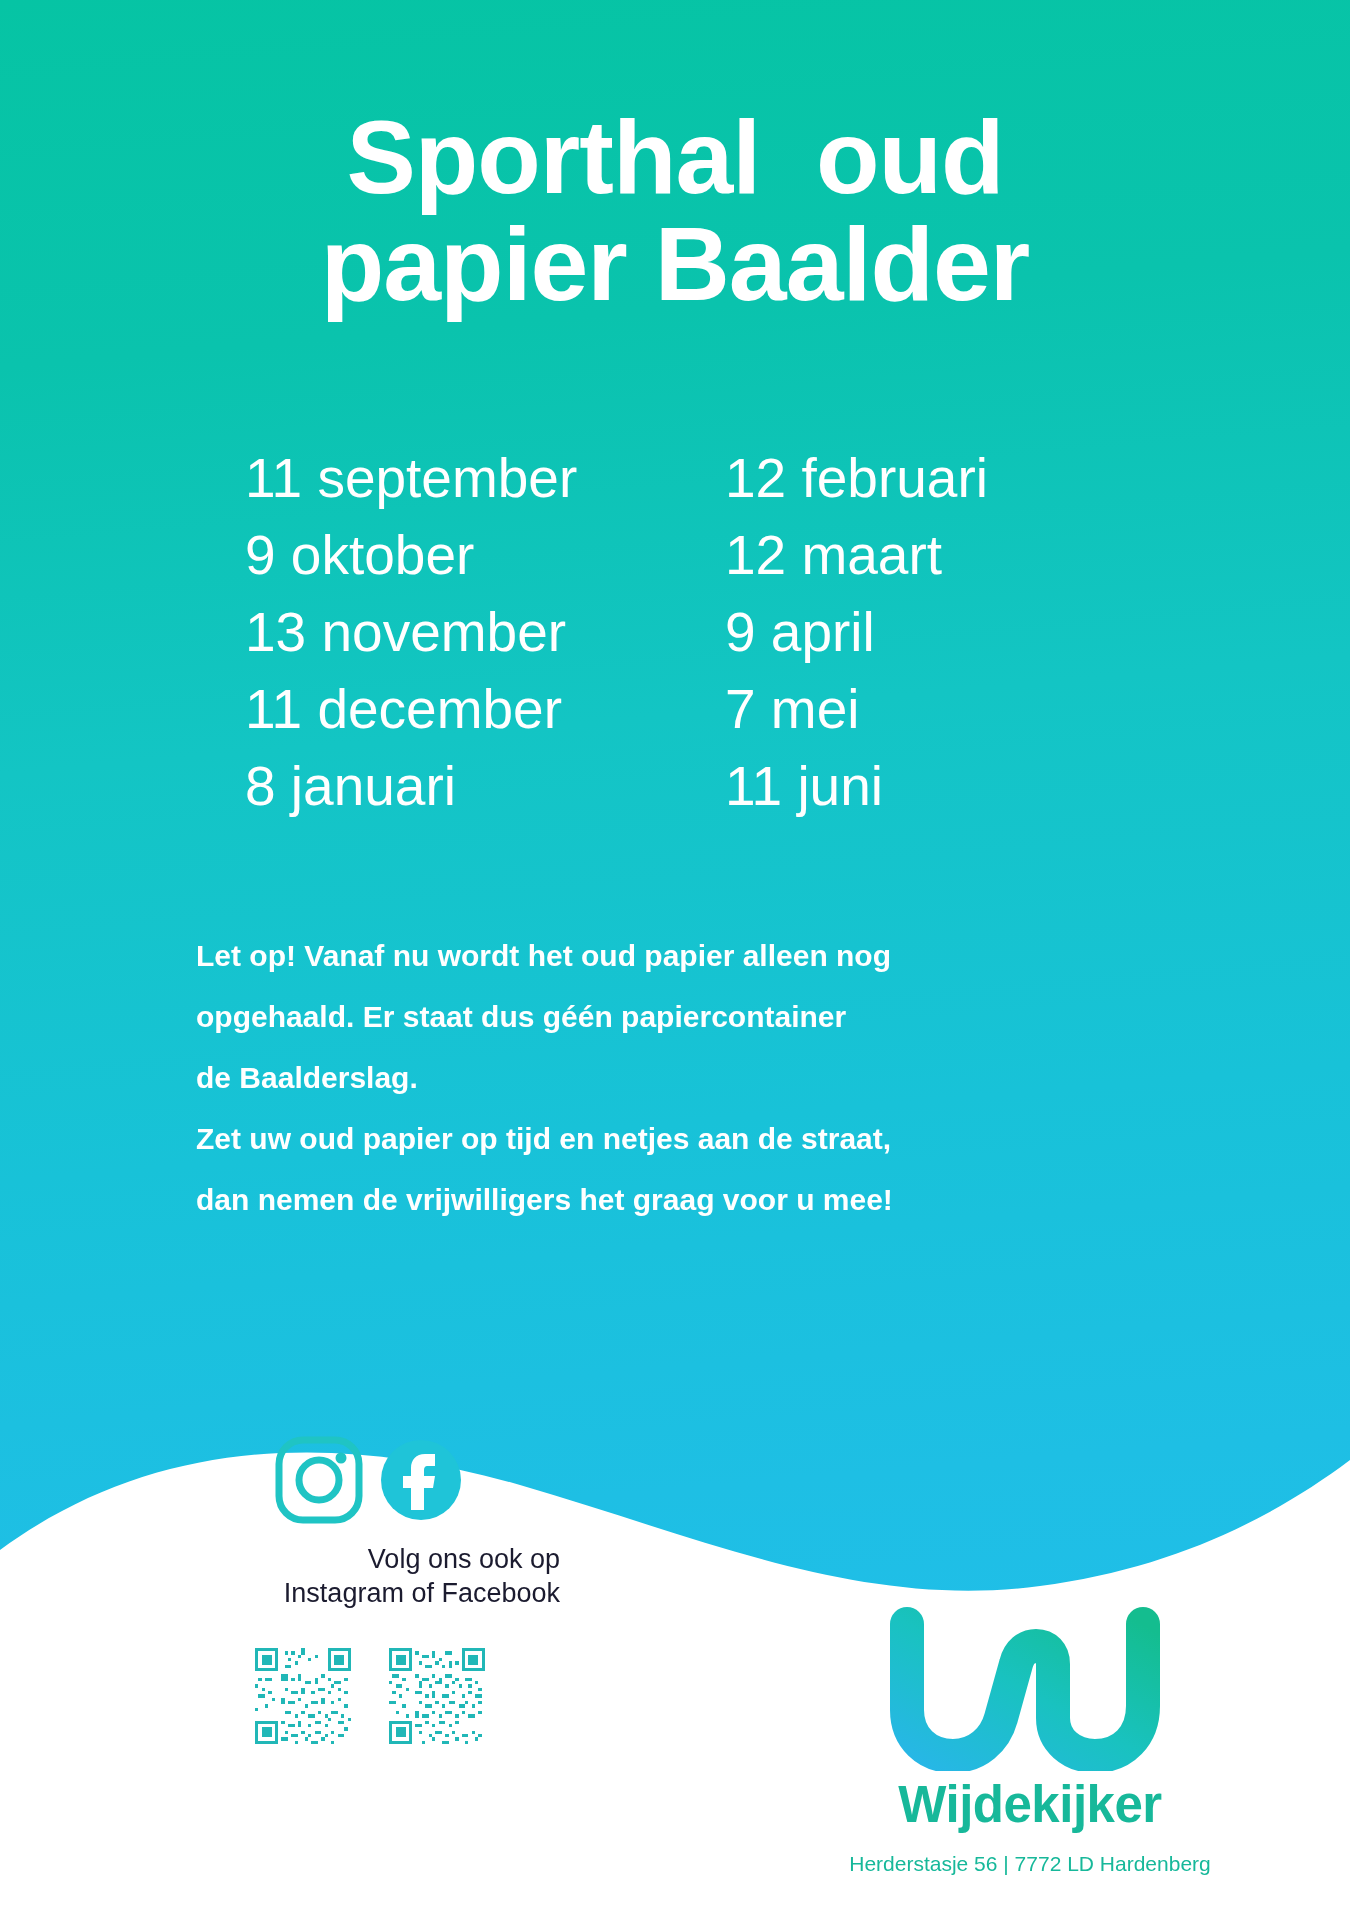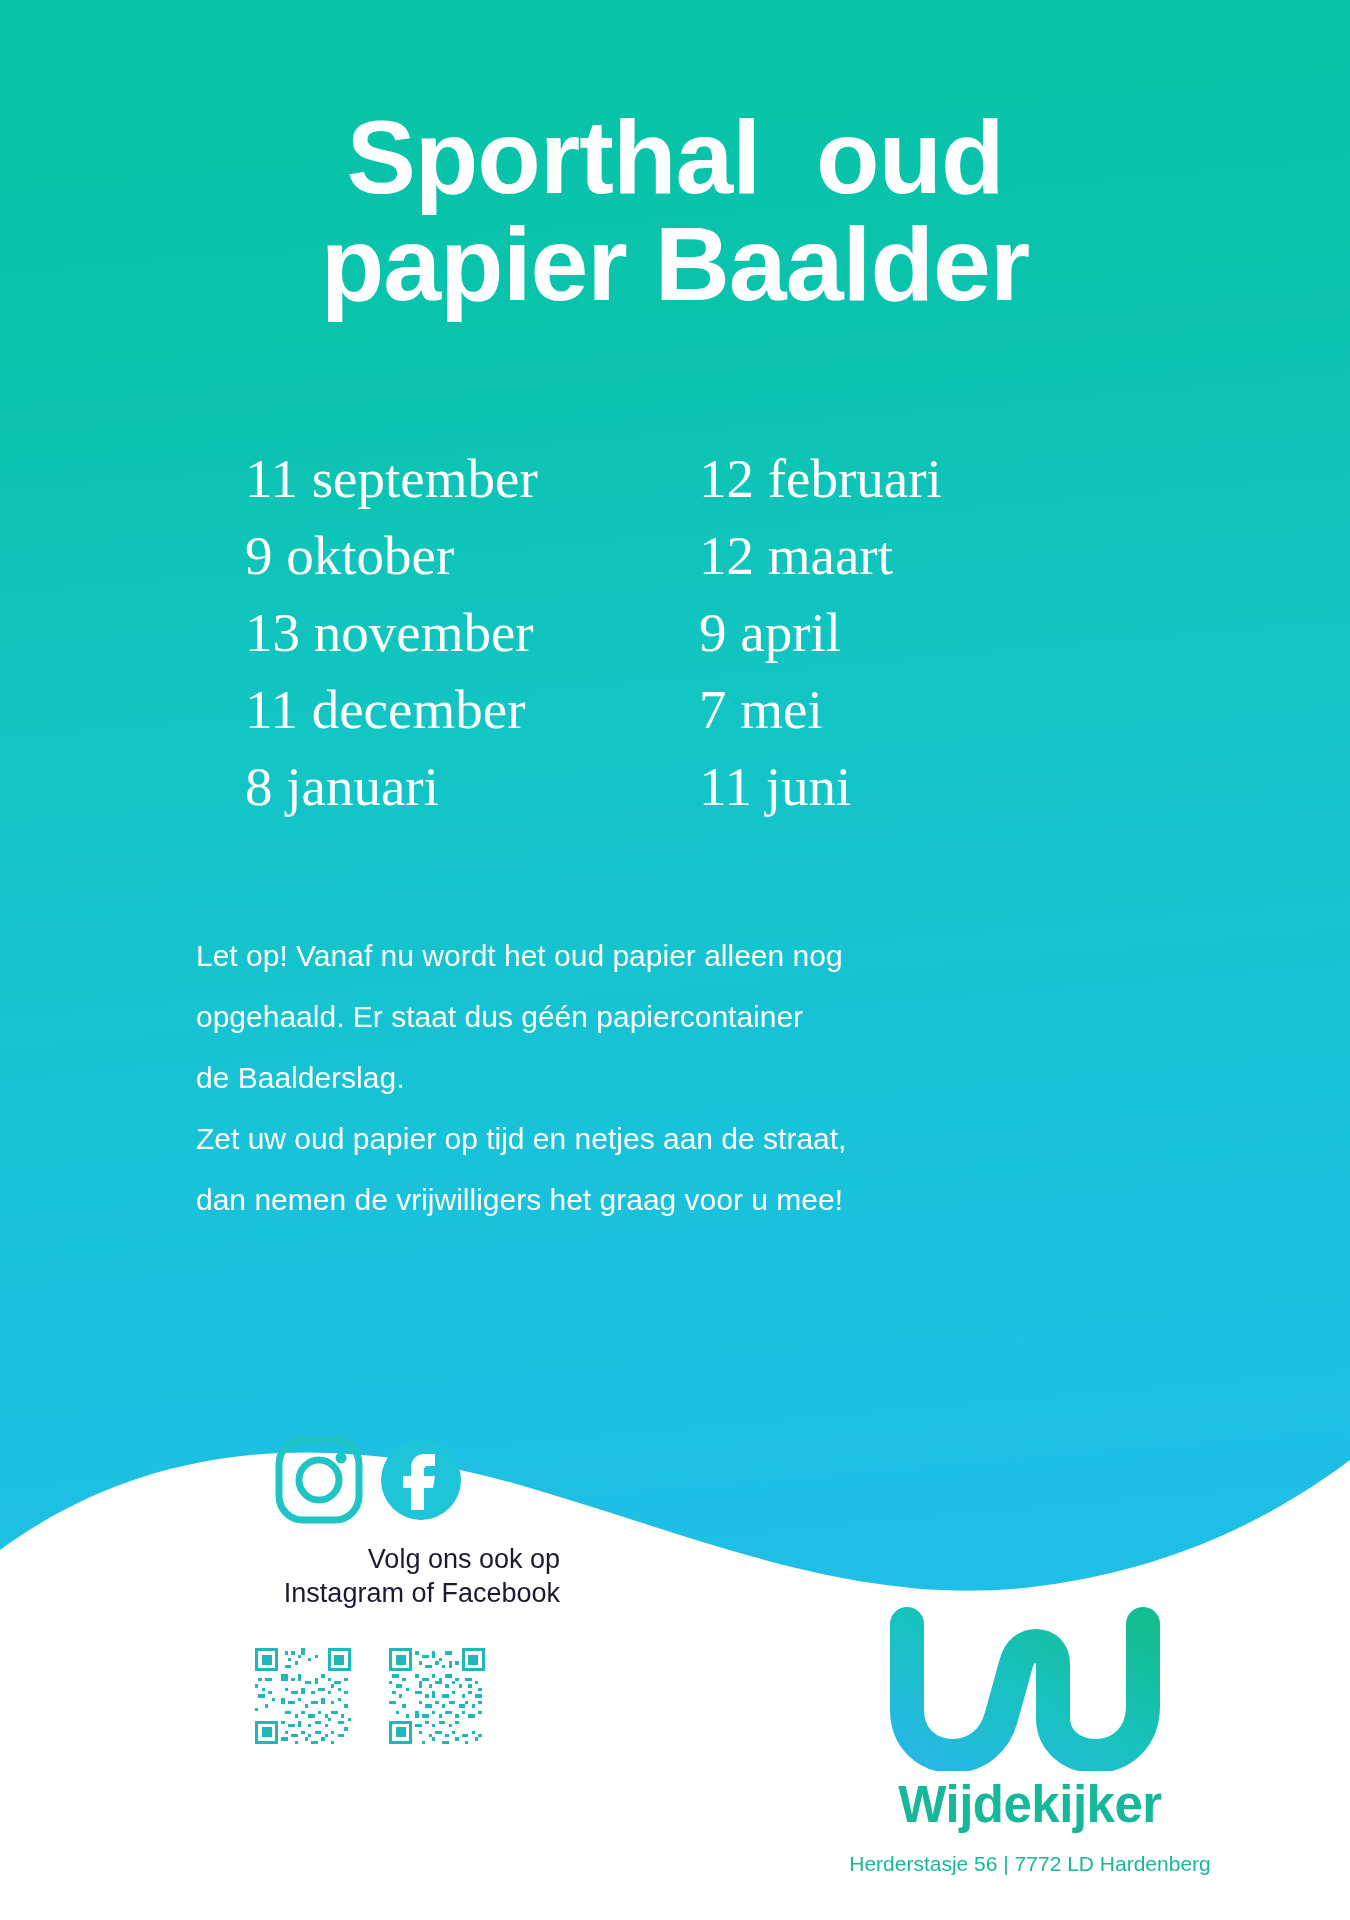--- a/index.html
+++ b/index.html
@@ -38,47 +38,46 @@
     white-space: pre;
   }
 
   
   .dates {
     position: absolute;
     top: 440px;
     left: 245px;
     width: 900px;
     display: flex;
-    gap: 0px;
+    gap: 10px;
     color: #ffffff;
-    font-family: Liberation Serif, serif;
   }
   .date-col {
     width: 420px;
   }
   .date-col.second {
     width: 420px;
-    margin-left: 34px;
+    margin-left: 50px;
   }
   .date-item {
     font-size: 55px;
     line-height: 77px;
     font-weight: normal;
     white-space: nowrap;
   }
 
   
   .notice {
     position: absolute;
     top: 925px;
     left: 196px;
     width: 1010px;
     color: #ffffff;
     font-size: 30px;
-    font-weight: normal;
+    font-weight: bold;
     line-height: 61px;
   }
   .notice-line {
     display: block;
     white-space: nowrap;
   }
   .notice-para2 {
     margin-top: 0px;
   }
 

